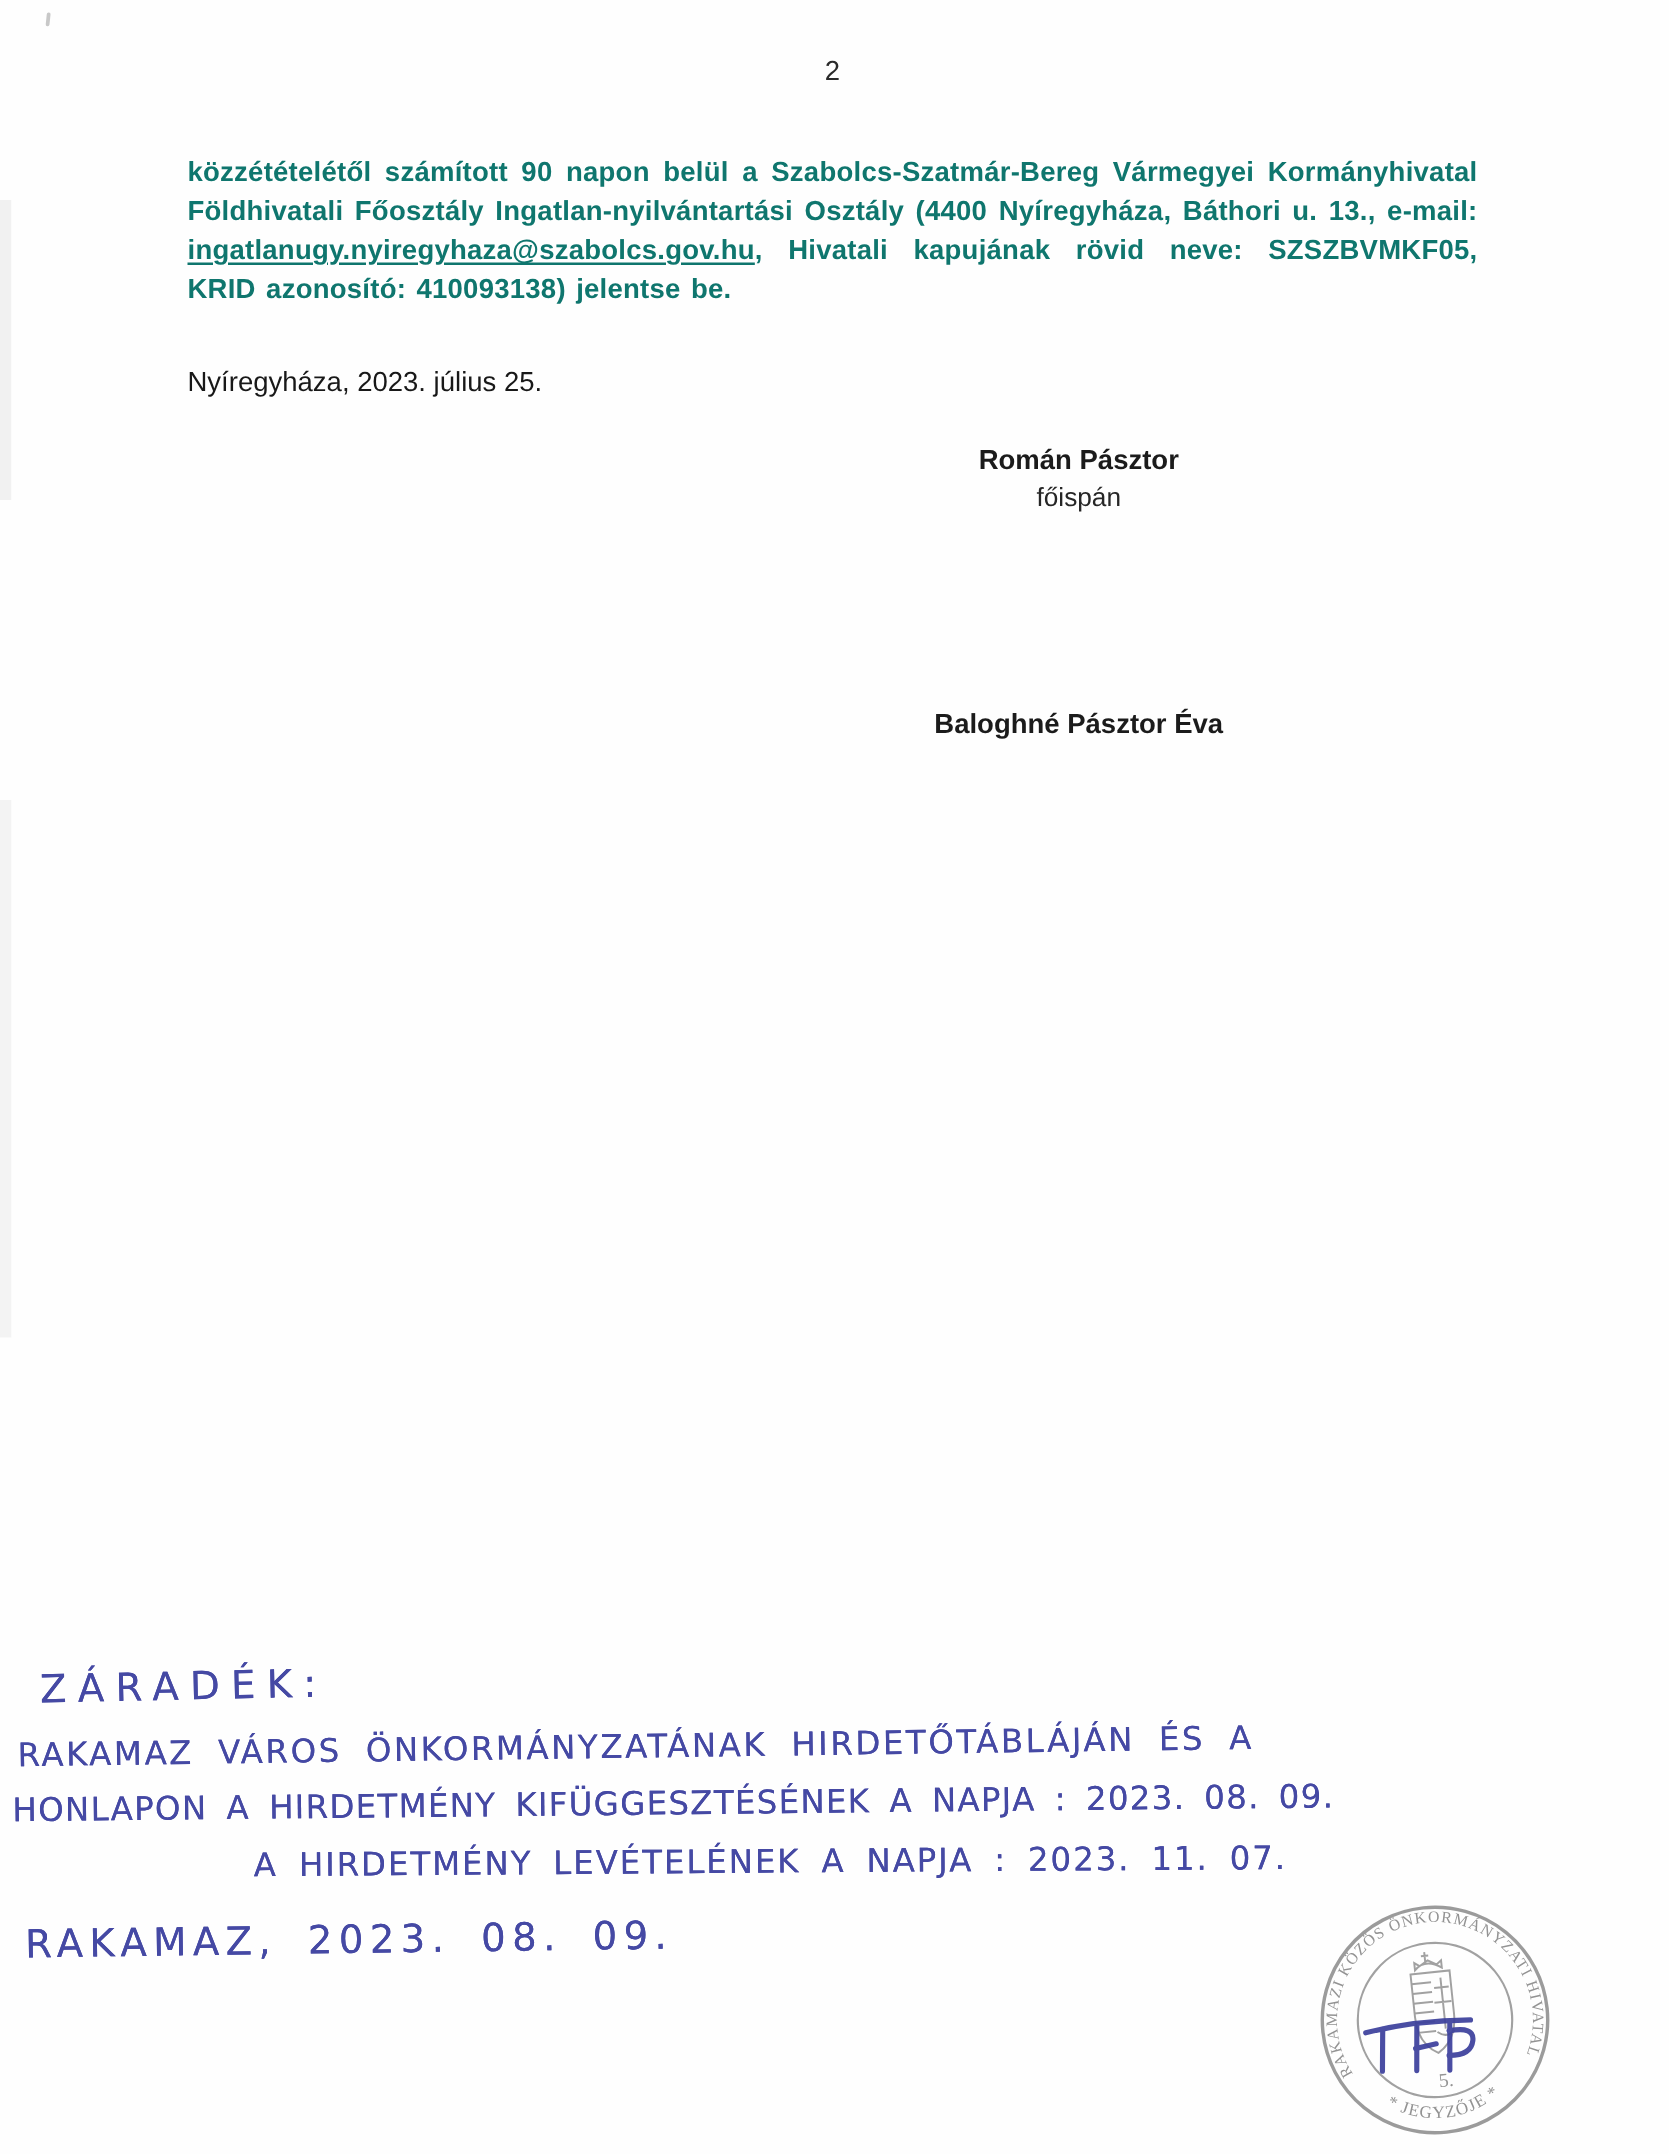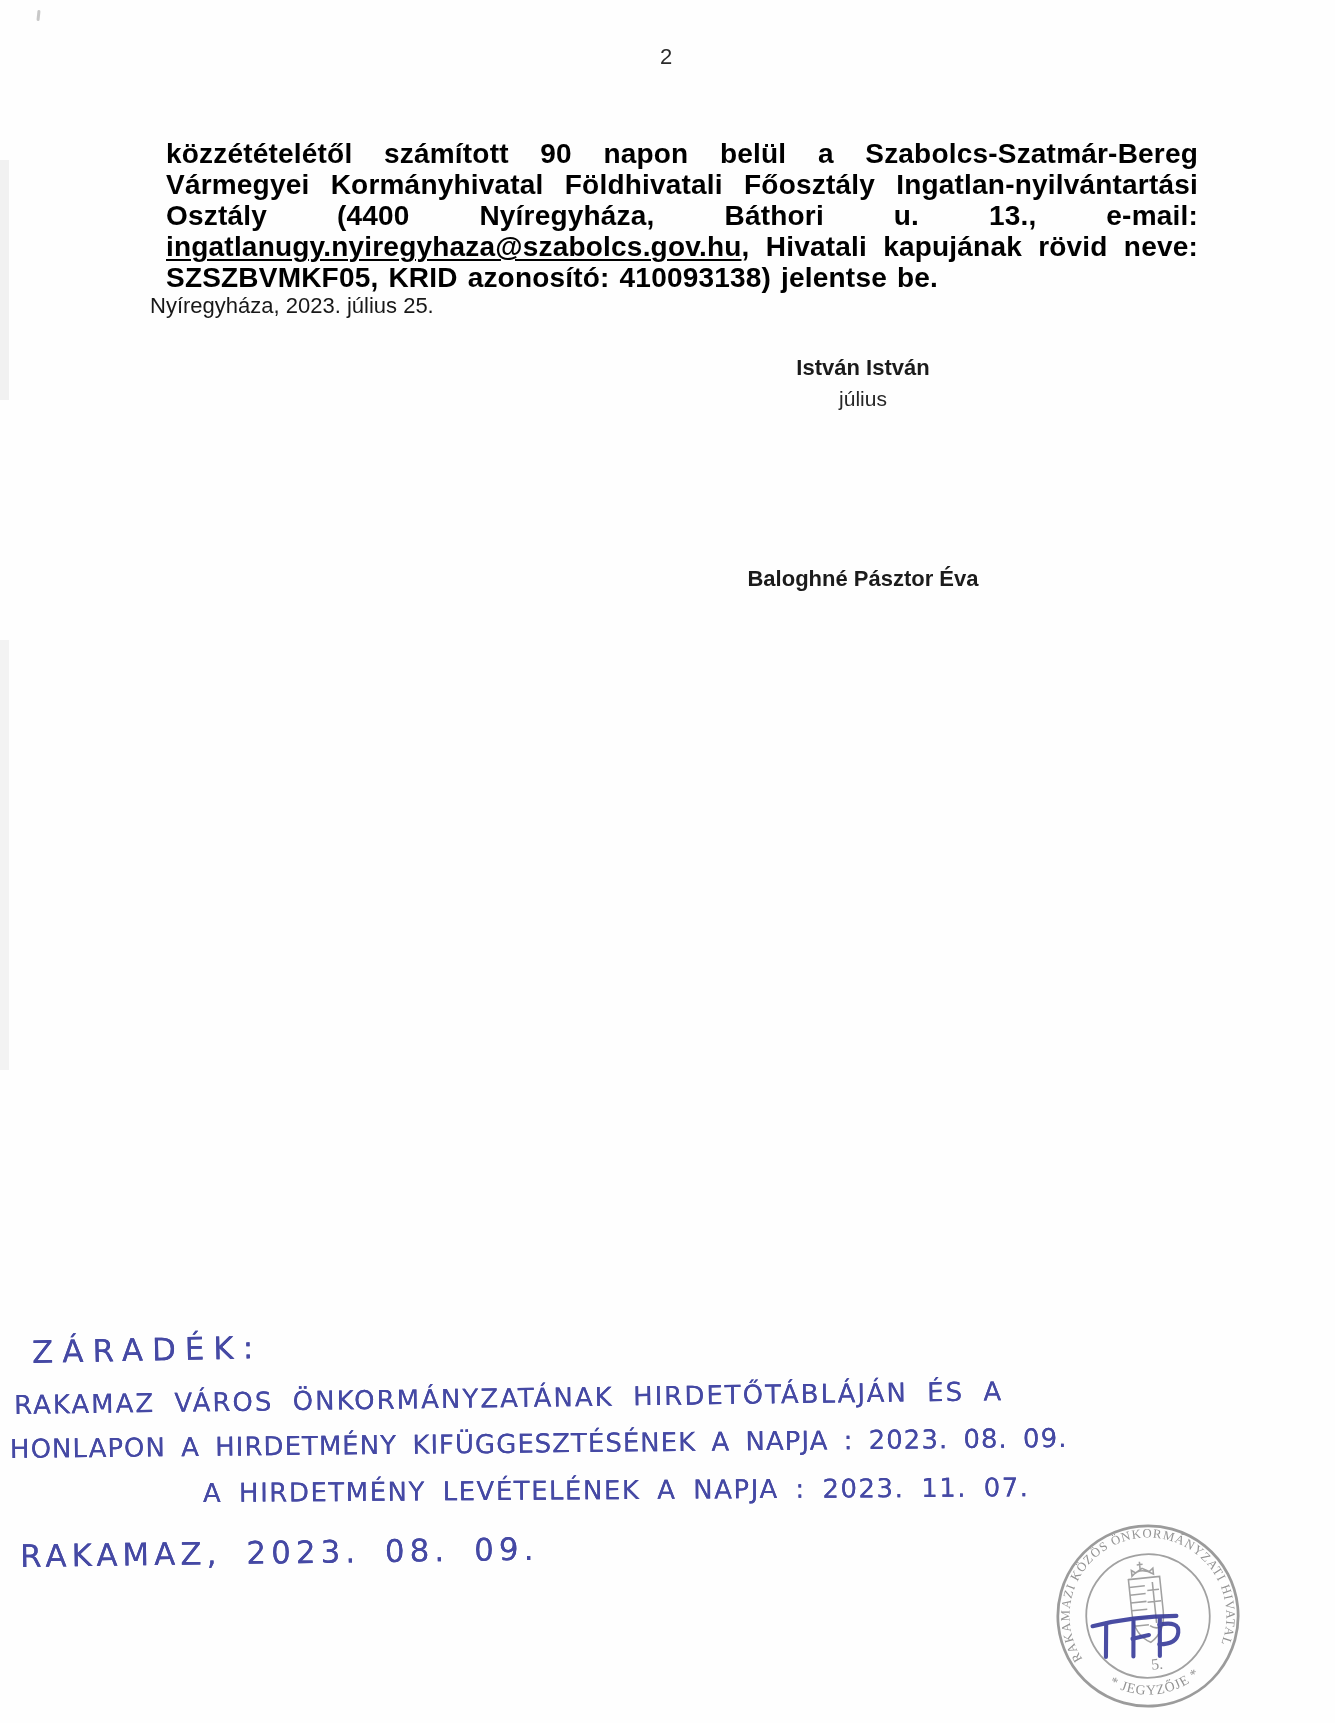--- a/index.html
+++ b/index.html
@@ -12,23 +12,23 @@
   
   .speck { position:absolute; left:37px; top:10px; width:3px; height:11px;
            background:#9a9a9a; opacity:.55; transform:rotate(6deg); border-radius:2px; }
   .edge-streak { position:absolute; left:0; width:9px; background:#d9d9d9; opacity:.35; }
   .edge-streak.s1 { top:160px; height:240px; }
   .edge-streak.s2 { top:640px; height:430px; opacity:.28; }
 
   .page-number { position:absolute; left:150px; top:44px; width:1032px;
                  text-align:center; font-size:22px; color:#2a2a2a; }
 
-  .paragraph { position:absolute; left:150px; top:122px; width:1032px; margin:16px;
-               font-size:28px; font-weight:bold; line-height:31px;
-               text-align:justify; letter-spacing:.2px; word-spacing:2px; color:#000000; }
+  .paragraph { position:absolute; left:150px; top:122px; width:1032px; margin:0;
+               font-size:22px; font-weight:bold; line-height:31px;
+               text-align:justify; letter-spacing:.2px; word-spacing:2px; color:#0f766e; }
   .email { text-decoration:underline; text-underline-offset:3px; text-decoration-thickness:2px; }
 
   .dateline { position:absolute; left:150px; top:293px; font-size:22px;
               font-weight:normal; color:#181818; }
 
   .sig { position:absolute; left:580px; width:566px; text-align:center; line-height:31px; }
   .sig1 { top:352px; }
   .sig2 { top:545px;margin-top:18px; }
   .sig-name { font-size:22px; font-weight:bold; color:#1b1b1b; }
   .sig-sub  { font-size:21px; font-weight:normal; color:#262626; }
@@ -65,22 +65,22 @@
   <div class="edge-streak s1"></div>
   <div class="edge-streak s2"></div>
 
   <div class="page-number">2</div>
 
   <p class="paragraph"><span>közzétételétől számított 90 napon belül a Szabolcs-Szatmár-Bereg Vármegyei Kormányhivatal Földhivatali Főosztály Ingatlan-nyilvántartási Osztály (4400 Nyíregyháza, Báthori u. 13., e-mail: </span><span class="email">ingatlanugy.nyiregyhaza@szabolcs.gov.hu</span><span>, Hivatali kapujának rövid neve: SZSZBVMKF05, KRID azonosító: 410093138) jelentse be.</span></p>
 
   <div class="dateline">Nyíregyháza, 2023. július 25.</div>
 
   <div class="sig sig1">
-    <div class="sig-name">István István</div>
-    <div class="sig-sub">július</div>
+    <div class="sig-name">Román Pásztor</div>
+    <div class="sig-sub">főispán</div>
   </div>
 
   <div class="sig sig2">
     <div class="sig-name">Baloghné Pásztor Éva</div>
   </div>
 
   <div class="hand hw-heading">ZÁRADÉK:</div>
   <div class="hand hw-l1">RAKAMAZ VÁROS ÖNKORMÁNYZATÁNAK HIRDETŐTÁBLÁJÁN ÉS A</div>
   <div class="hand hw-l2">HONLAPON A HIRDETMÉNY KIFÜGGESZTÉSÉNEK A NAPJA : 2023. 08. 09.</div>
   <div class="hand hw-l3">A HIRDETMÉNY LEVÉTELÉNEK A NAPJA : 2023. 11. 07.</div>

